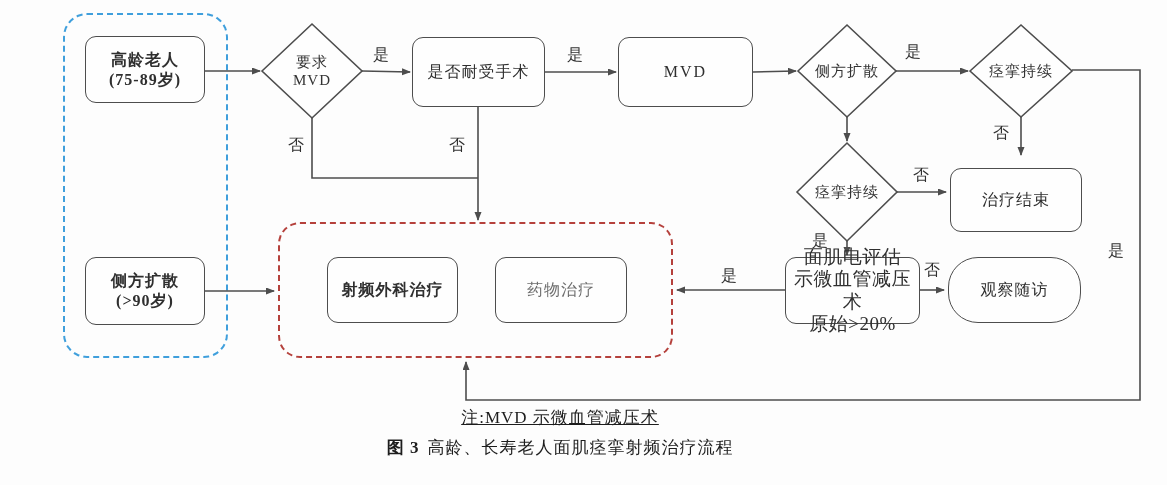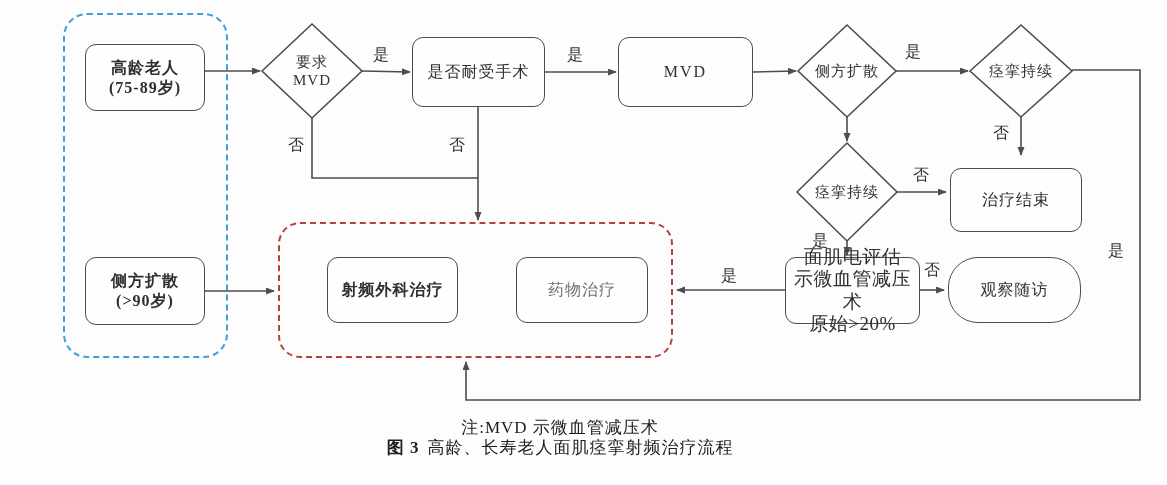--- a/index.html
+++ b/index.html
@@ -103,21 +103,21 @@
       <line x1="847" y1="241" x2="847" y2="255" marker-end="url(#arr)"></line>
       <line x1="785" y1="290" x2="677" y2="290" marker-end="url(#arr)"></line>
       <line x1="920" y1="290" x2="944" y2="290" marker-end="url(#arr)"></line>
       <line x1="205" y1="291" x2="274" y2="291" marker-end="url(#arr)"></line>
       <polyline points="312,118 312,178 478,178"></polyline>
       <polyline points="478,107 478,220" marker-end="url(#arr)"></polyline>
       <polyline points="1072,70 1140,70 1140,400 466,400 466,362" marker-end="url(#arr)"></polyline>
     </g>
   </svg>
 
-  <div class="node bold" style="left:85px; top:36px; width:120px; height:67px;margin-top:8px;">
+  <div class="node bold" style="left:85px; top:36px; width:120px; height:67px;">
     <span>高龄老人</span>
     <span>(75-89岁)</span>
   </div>
 
   <div class="node bold" style="left:85px; top:257px; width:120px; height:68px;">
     <span>侧方扩散</span>
     <span>(&gt;90岁)</span>
   </div>
 
   <div class="node" style="left:412px; top:37px; width:133px; height:70px;">
@@ -139,21 +139,21 @@
   </div>
 
   <div class="node" style="left:948px; top:257px; width:133px; height:66px;border-radius:30px;">
     <span>观察随访</span>
   </div>
 
   <div class="node bold" style="left:327px; top:257px; width:131px; height:66px;">
     <span>射频外科治疗</span>
   </div>
 
-  <div class="node muted" style="left:516px; top:257px; width:132px; height:66px;">
+  <div class="node muted" style="left:495px; top:257px; width:132px; height:66px;">
     <span>药物治疗</span>
   </div>
 
   <div class="diamond-text" style="left:312px; top:71px;">
     <span>要求</span>
     <span>MVD</span>
   </div>
   <div class="diamond-text" style="left:847px; top:71px;">
     <span>侧方扩散</span>
   </div>
@@ -169,20 +169,20 @@
   <span class="edge-label" style="left:913px; top:52px;">是</span>
   <span class="edge-label" style="left:296px; top:145px;">否</span>
   <span class="edge-label" style="left:457px; top:145px;">否</span>
   <span class="edge-label" style="left:1001px; top:133px;">否</span>
   <span class="edge-label" style="left:921px; top:175px;">否</span>
   <span class="edge-label" style="left:820px; top:241px;">是</span>
   <span class="edge-label" style="left:729px; top:276px;">是</span>
   <span class="edge-label" style="left:932px; top:270px;">否</span>
   <span class="edge-label" style="left:1116px; top:251px;">是</span>
 
-  <div class="caption-line" style="top:416px;">
+  <div class="caption-line" style="top:406px;text-decoration:underline;">
     <span>注:MVD 示微血管减压术</span>
   </div>
   <div class="caption-line" style="top:436px;">
     <span class="caption-label">图 3</span><span>高龄、长寿老人面肌痉挛射频治疗流程</span>
   </div>
 
 </div>
 
 </body></html>

